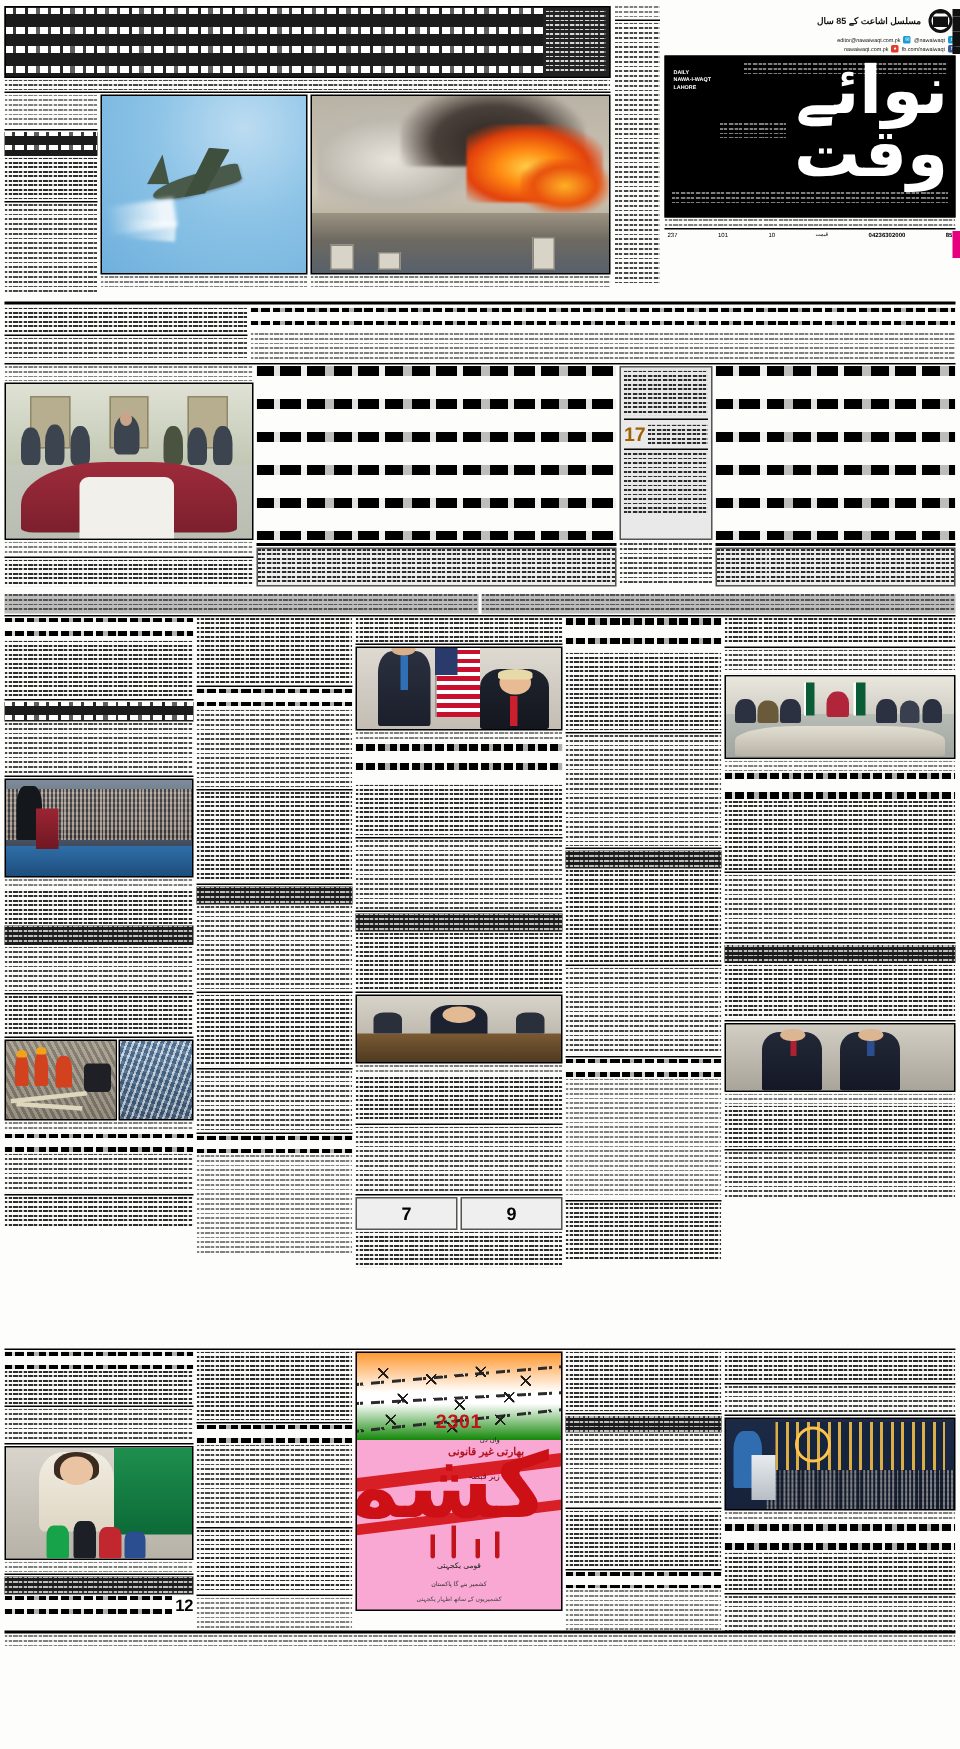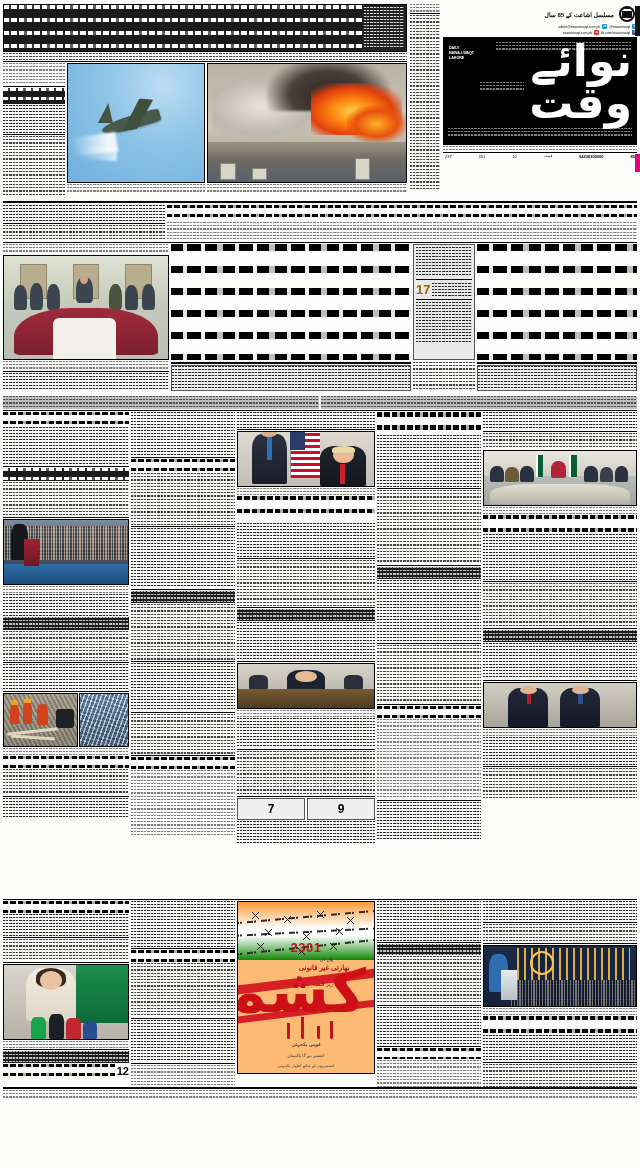--- a/index.html
+++ b/index.html
@@ -354,21 +354,21 @@
   }
   .s-mail { background: #1d9bd1; }
   .s-tw   { background: #1d9bd1; }
   .s-web  { background: #e23b2e; }
   .s-fb   { background: #3b5998; }
   .s-txt  { font-size: 3.6px; color: #111; }
 
   .pricebar { display: flex; justify-content: space-between; font-size: 4px; padding: 0 2px; }
 
   
-  .kash { position: relative; overflow: hidden; background: #fdba74; }
+  .kash { position: relative; overflow: hidden; background: #f9a8d4; }
   .kash .flagband {
     position: absolute; left: 0; top: 0; width: 100%; height: 34%;
     background: linear-gradient(180deg, #ff9933 0%, #ffffff 45%, #ffffff 58%, #138808 100%);
   }
   .kash .wire {
     position: absolute; left: -4%; width: 108%; height: 2px;
     background: repeating-linear-gradient(90deg, #2b2b2b 0 6px, transparent 6px 7px, #2b2b2b 7px 9px, transparent 9px 14px);
   }
   .kash .barb {
     position: absolute; width: 7px; height: 7px;

